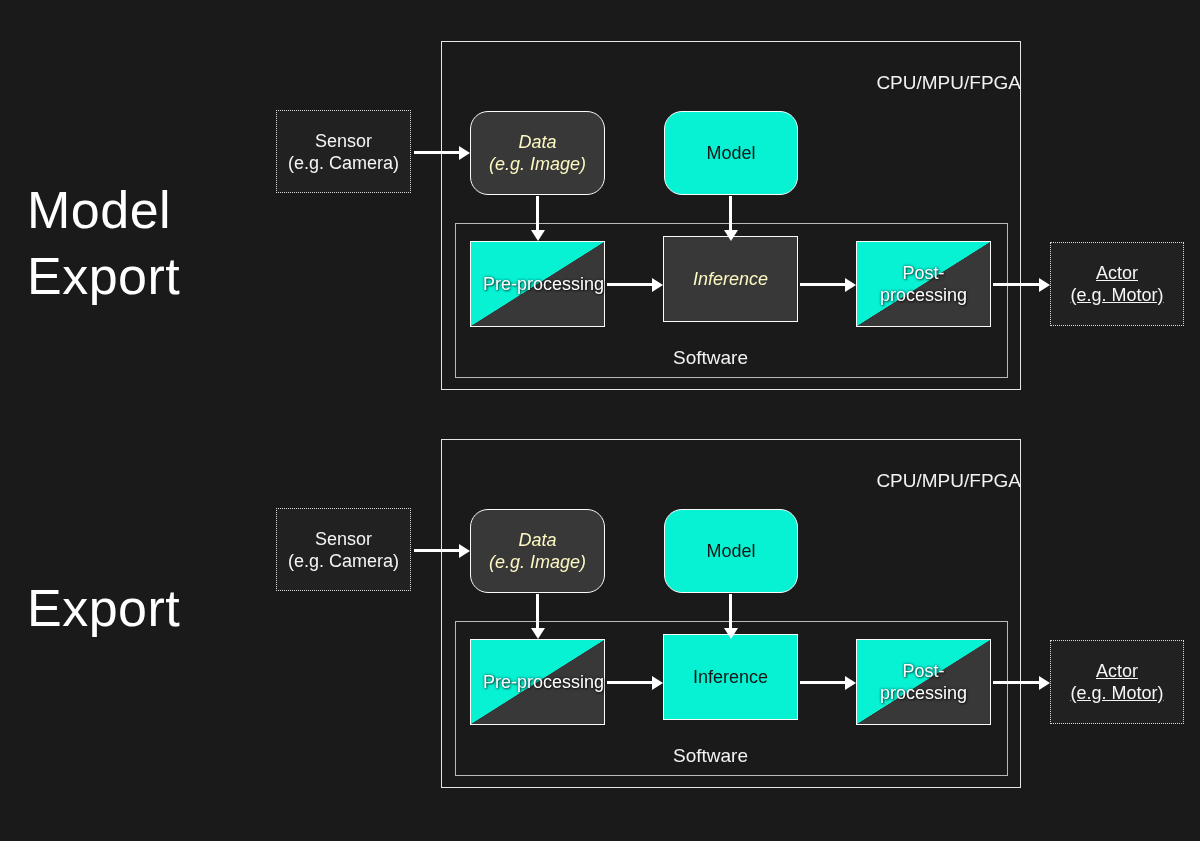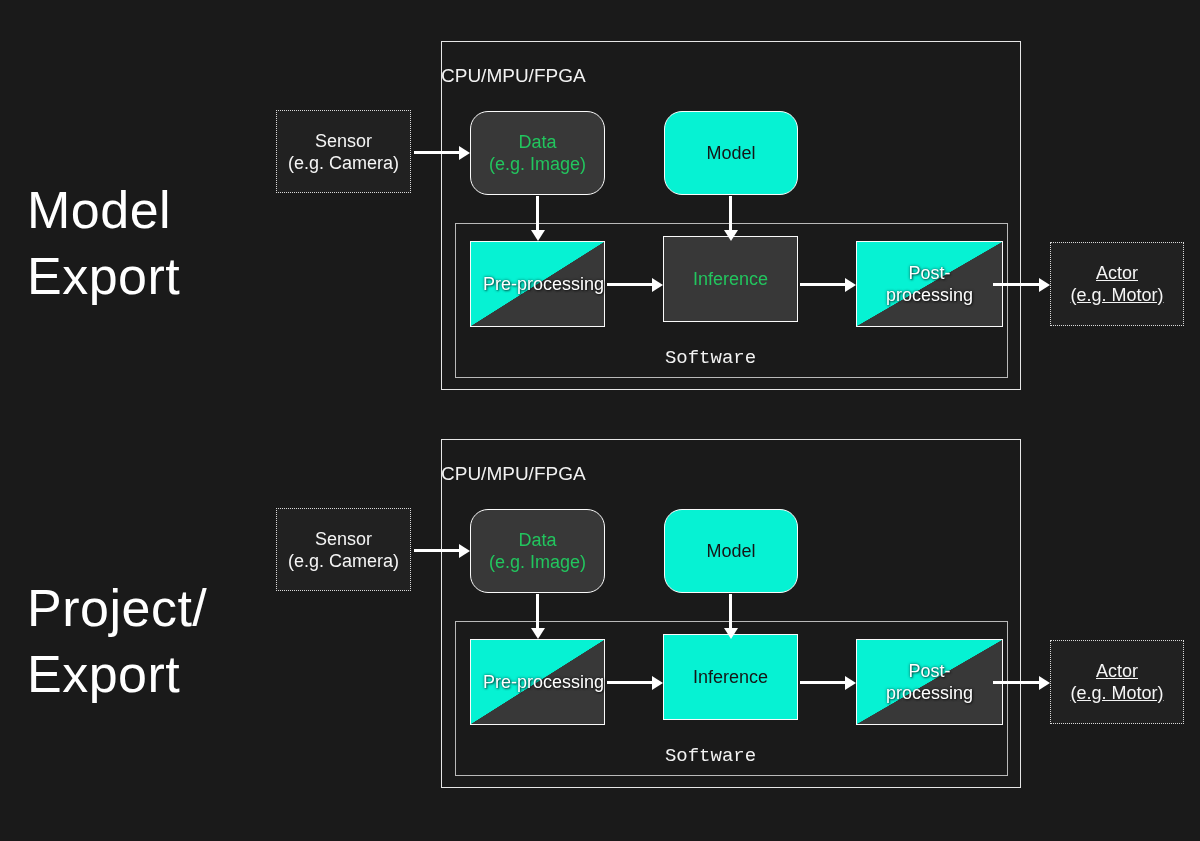--- a/index.html
+++ b/index.html
@@ -19,54 +19,54 @@
     position:absolute;left:27px;top:142px;
     font-size:52px;line-height:66px;font-weight:400;color:#ffffff;
     letter-spacing:0.5px;white-space:nowrap;
   }
   .title span{display:block;}
   .outer-box{
     position:absolute;left:441px;top:41px;width:580px;height:349px;
     border:1.5px solid #e6e6e6;box-sizing:border-box;
   }
   .cpu-label{
-    position:absolute;left:441px;top:65px;width:580px;
-    text-align:left;font-size:19px;color:#f2f2f2;
+    position:absolute;left:441px;top:72px;width:580px;
+    text-align:right;font-size:19px;color:#f2f2f2;
   }
   .software-box{
     position:absolute;left:455px;top:223px;width:553px;height:155px;
     border:1.5px solid #b9b9b9;box-sizing:border-box;
   }
   .software-label{
     position:absolute;left:455px;top:347px;width:511px;
-    text-align:center;font-size:19px;color:#f2f2f2;font-family:Liberation Mono, monospace;
+    text-align:center;font-size:19px;color:#f2f2f2;
   }
   .box{
     position:absolute;display:flex;flex-direction:column;
     align-items:center;justify-content:center;text-align:center;
     font-size:18px;line-height:22px;box-sizing:border-box;color:#f2f2f2;
   }
   .rounded{border-radius:18px;border:1.5px solid #fafafa;}
   .process{border:1.5px solid #fafafa;}
   .dotted{border:1.5px dotted #d9d9d9;background:#212121;color:#f5f5f5;align-items:center;}
-  .box[data-variant="dark"]{background:var(--box-dark);color:#22c55e;}
+  .box[data-variant="dark"]{background:var(--box-dark);color:#fef9c3;font-style:italic;}
   .box[data-variant="teal"]{background:var(--teal);color:#161616;}
   .box[data-variant="split"]{
     background:linear-gradient(to bottom right,var(--teal) 49.8%,var(--box-dark) 50.2%);
     color:#ffffff;
   }
   .box[data-variant="split"] span{
     text-shadow:0 0 3px rgba(0,0,0,.65),1px 1px 2px rgba(0,0,0,.55);
   }
   .pos-sensor{left:276px;top:110px;width:135px;height:83px;}
   .pos-data{left:470px;top:111px;width:135px;height:84px;}
   .pos-model{left:664px;top:111px;width:134px;height:84px;}
   .pos-pre{left:470px;top:241px;width:135px;height:86px;align-items:flex-end;}
   .pos-inf{left:663px;top:236px;width:135px;height:86px;}
-  .pos-post{left:856px;top:241px;width:147px;height:86px;}
+  .pos-post{left:856px;top:241px;width:135px;height:86px;}
   .pos-actor{left:1050px;top:242px;width:134px;height:84px;text-decoration:underline;}
   .arrow-h{position:absolute;height:3px;background:#ffffff;}
   .arrow-h::after{
     content:'';position:absolute;right:-11px;top:-5.5px;
     border-top:7px solid transparent;border-bottom:7px solid transparent;
     border-left:11px solid #ffffff;
   }
   .arrow-v{position:absolute;width:3px;background:#ffffff;}
   .arrow-v::after{
     content:'';position:absolute;bottom:-11px;left:-5.5px;
@@ -133,21 +133,20 @@
     <div class="arrow-h a-sensor-data"></div>
     <div class="arrow-v a-data-pre"></div>
     <div class="arrow-v a-model-inf"></div>
     <div class="arrow-h a-pre-inf"></div>
     <div class="arrow-h a-inf-post"></div>
     <div class="arrow-h a-post-actor"></div>
   </section>
 
   <section class="panel" style="top:398px;height:443px;">
     <h1 class="title">
-      <span>Project/</span>
       <span>Export</span>
     </h1>
 
     <div class="outer-box"></div>
     <div class="cpu-label">CPU/MPU/FPGA</div>
 
     <div class="software-box"></div>
     <div class="software-label">Software</div>
 
     <div class="box dotted pos-sensor">

